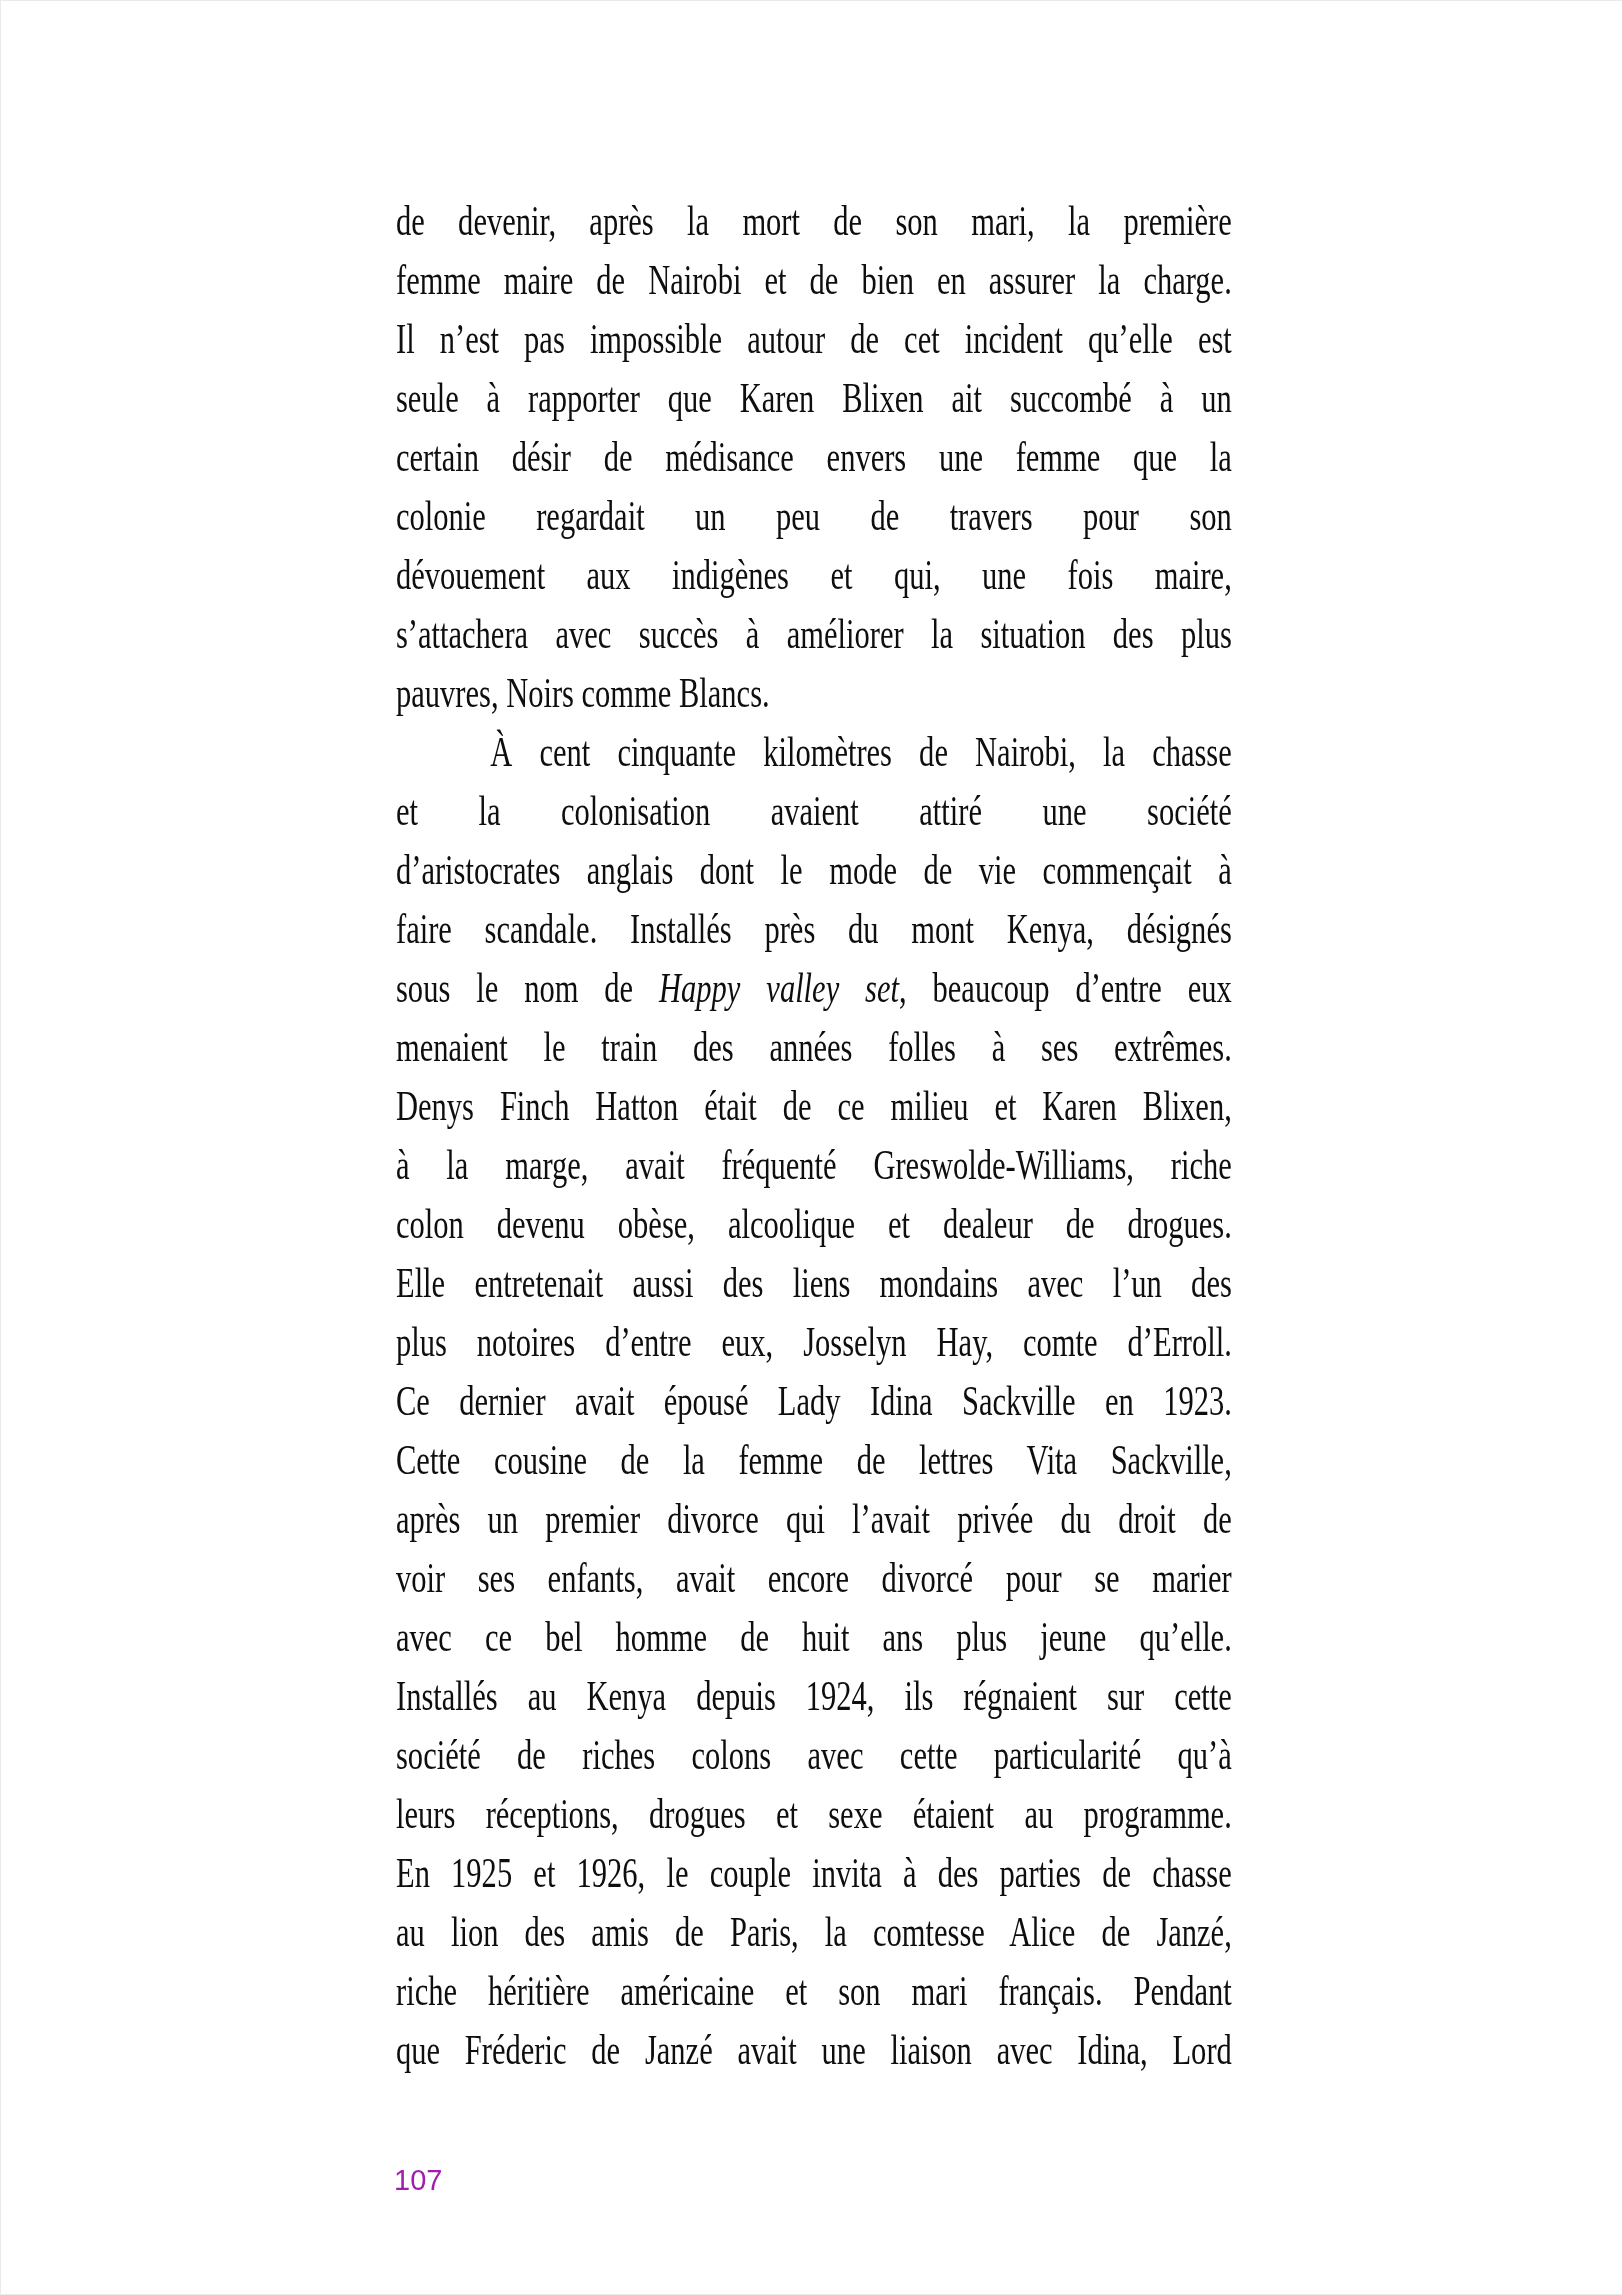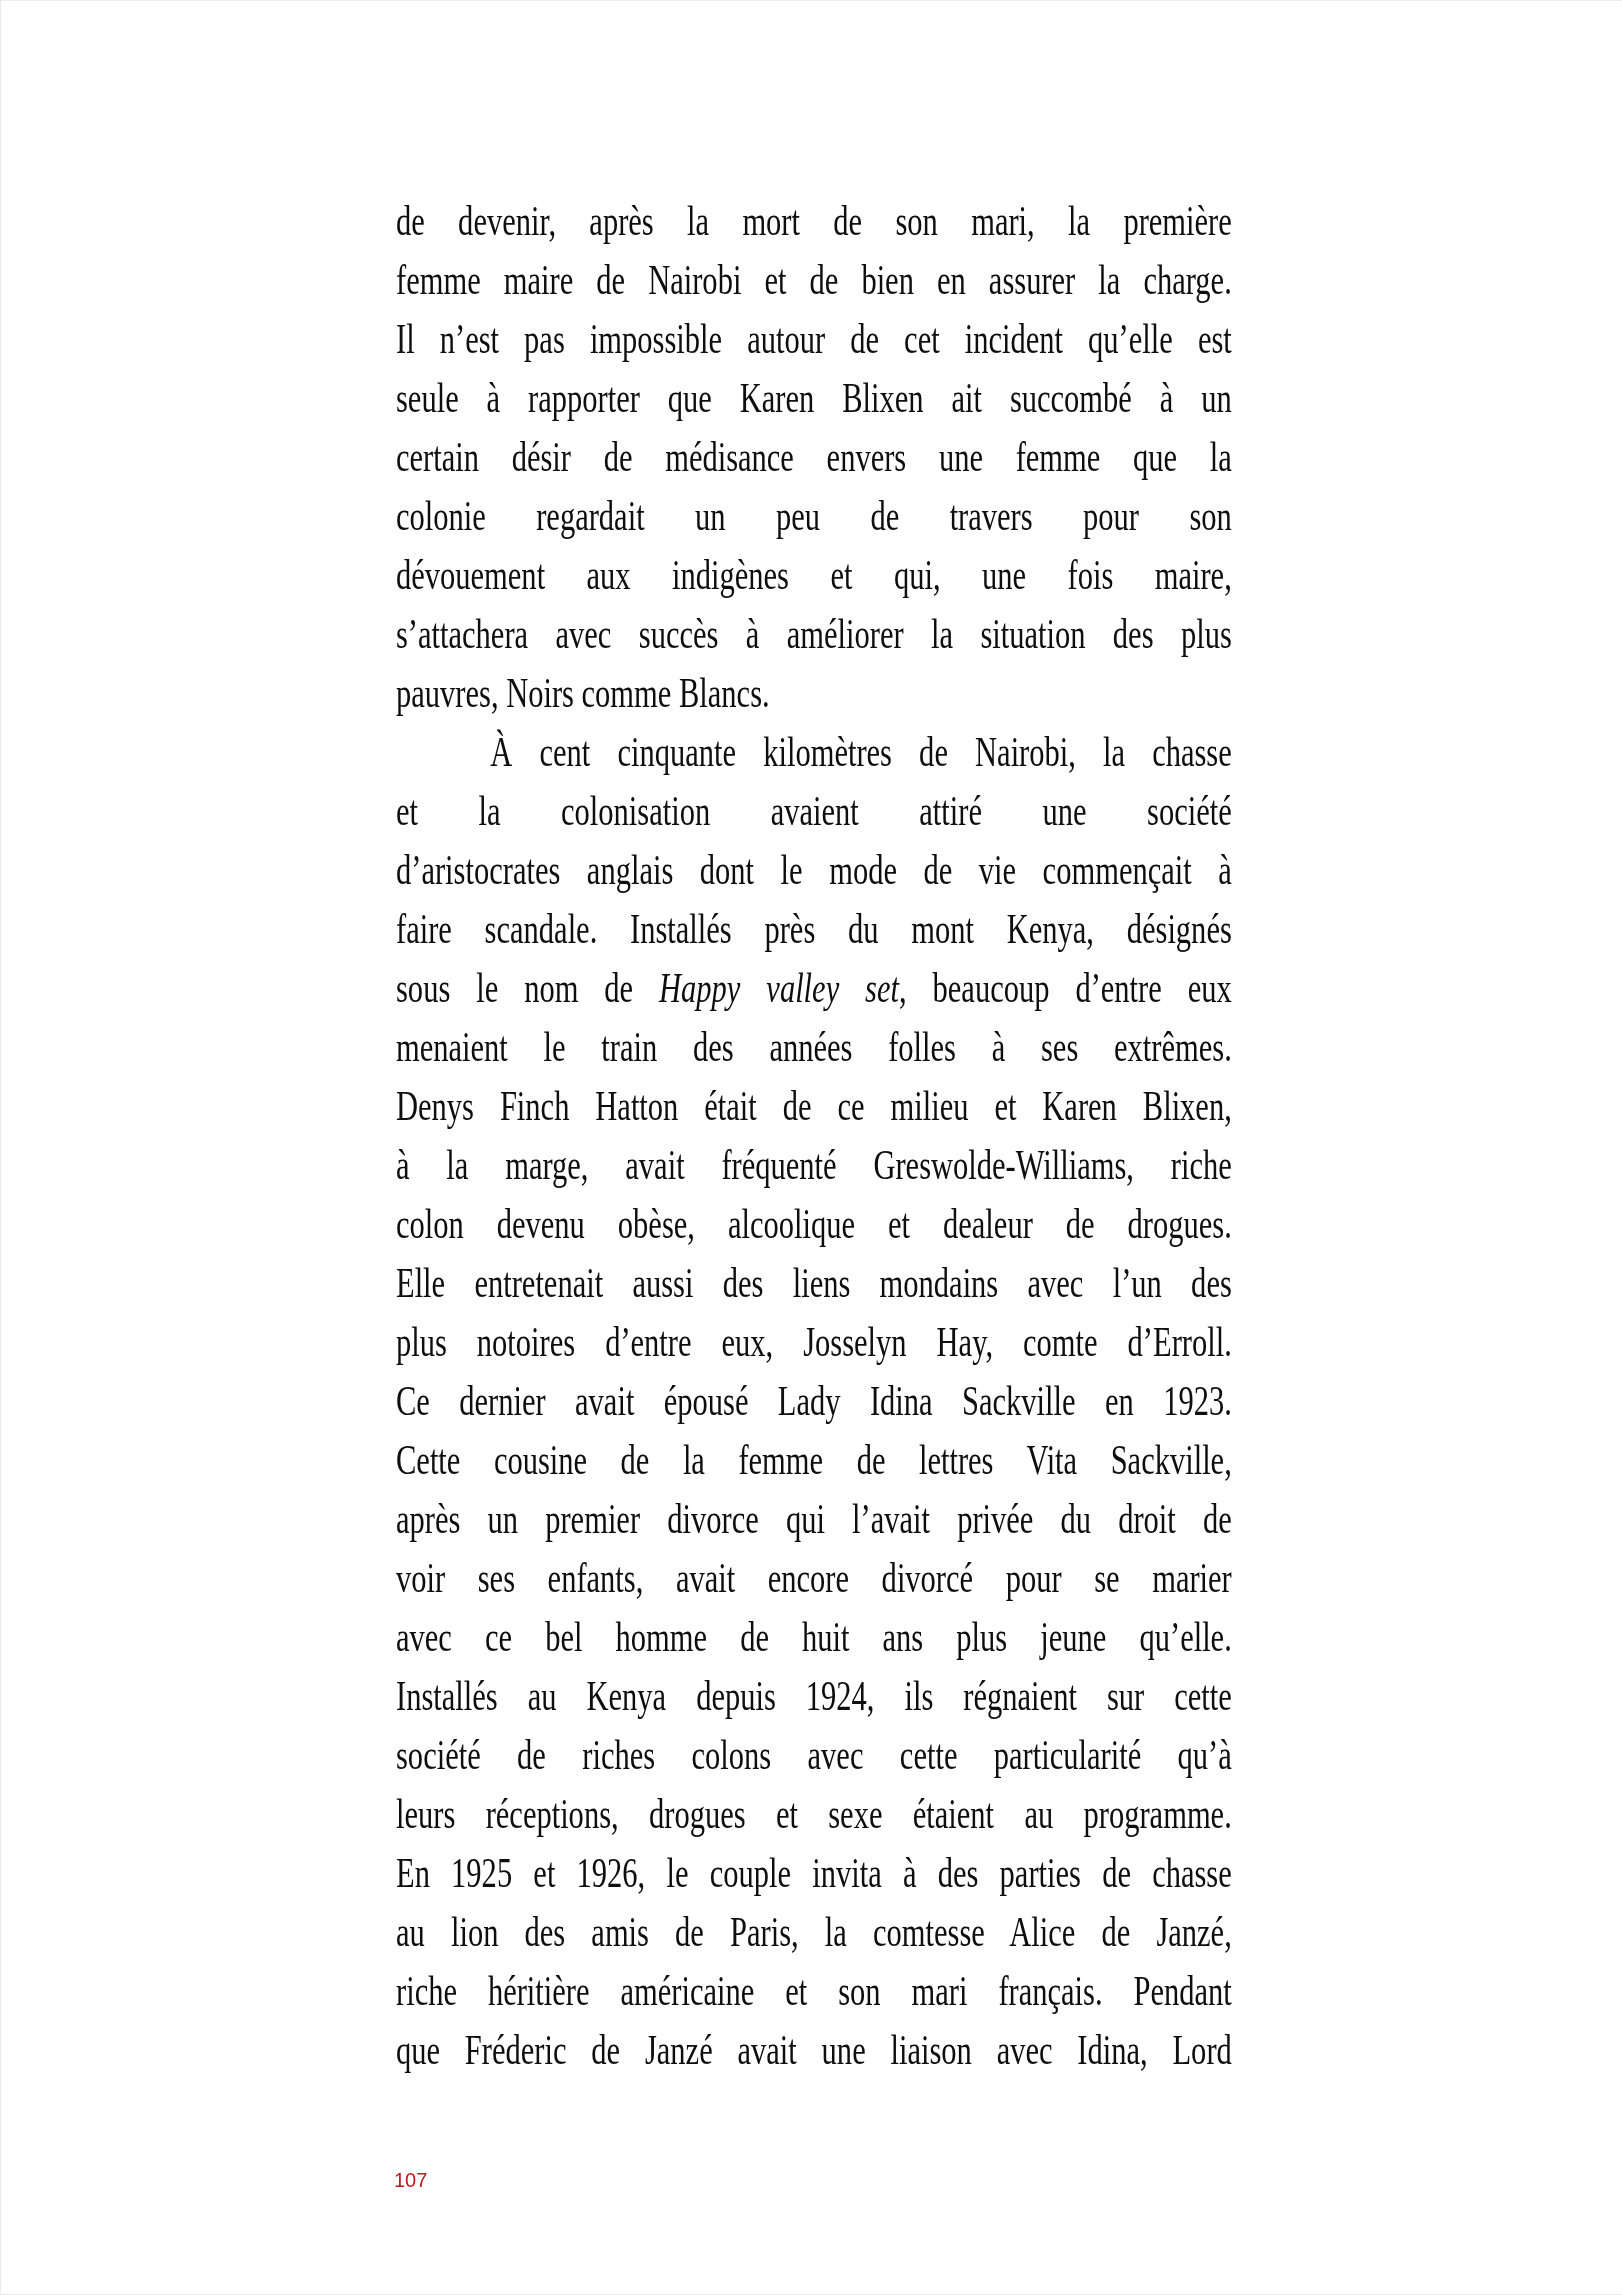--- a/index.html
+++ b/index.html
@@ -48,23 +48,23 @@
     text-indent: 133px;
   }
   .italic {
     font-style: italic;
   }
   .page-number {
     position: absolute;
     left: 393px;
     top: 2165px;
     font-family: "Liberation Sans", "DejaVu Sans", sans-serif;
-    font-size: 20px;
+    font-size: 29px;
     line-height: 29.4px;
-    color: #b91c1c;
+    color: #a21caf;
   }
 </style>
 </head>
 <body>
 
 <div class="page">
 
   <main class="text-block">
     <div class="line">de devenir, après la mort de son mari, la première</div>
     <div class="line">femme maire de Nairobi et de bien en assurer la charge.</div>

